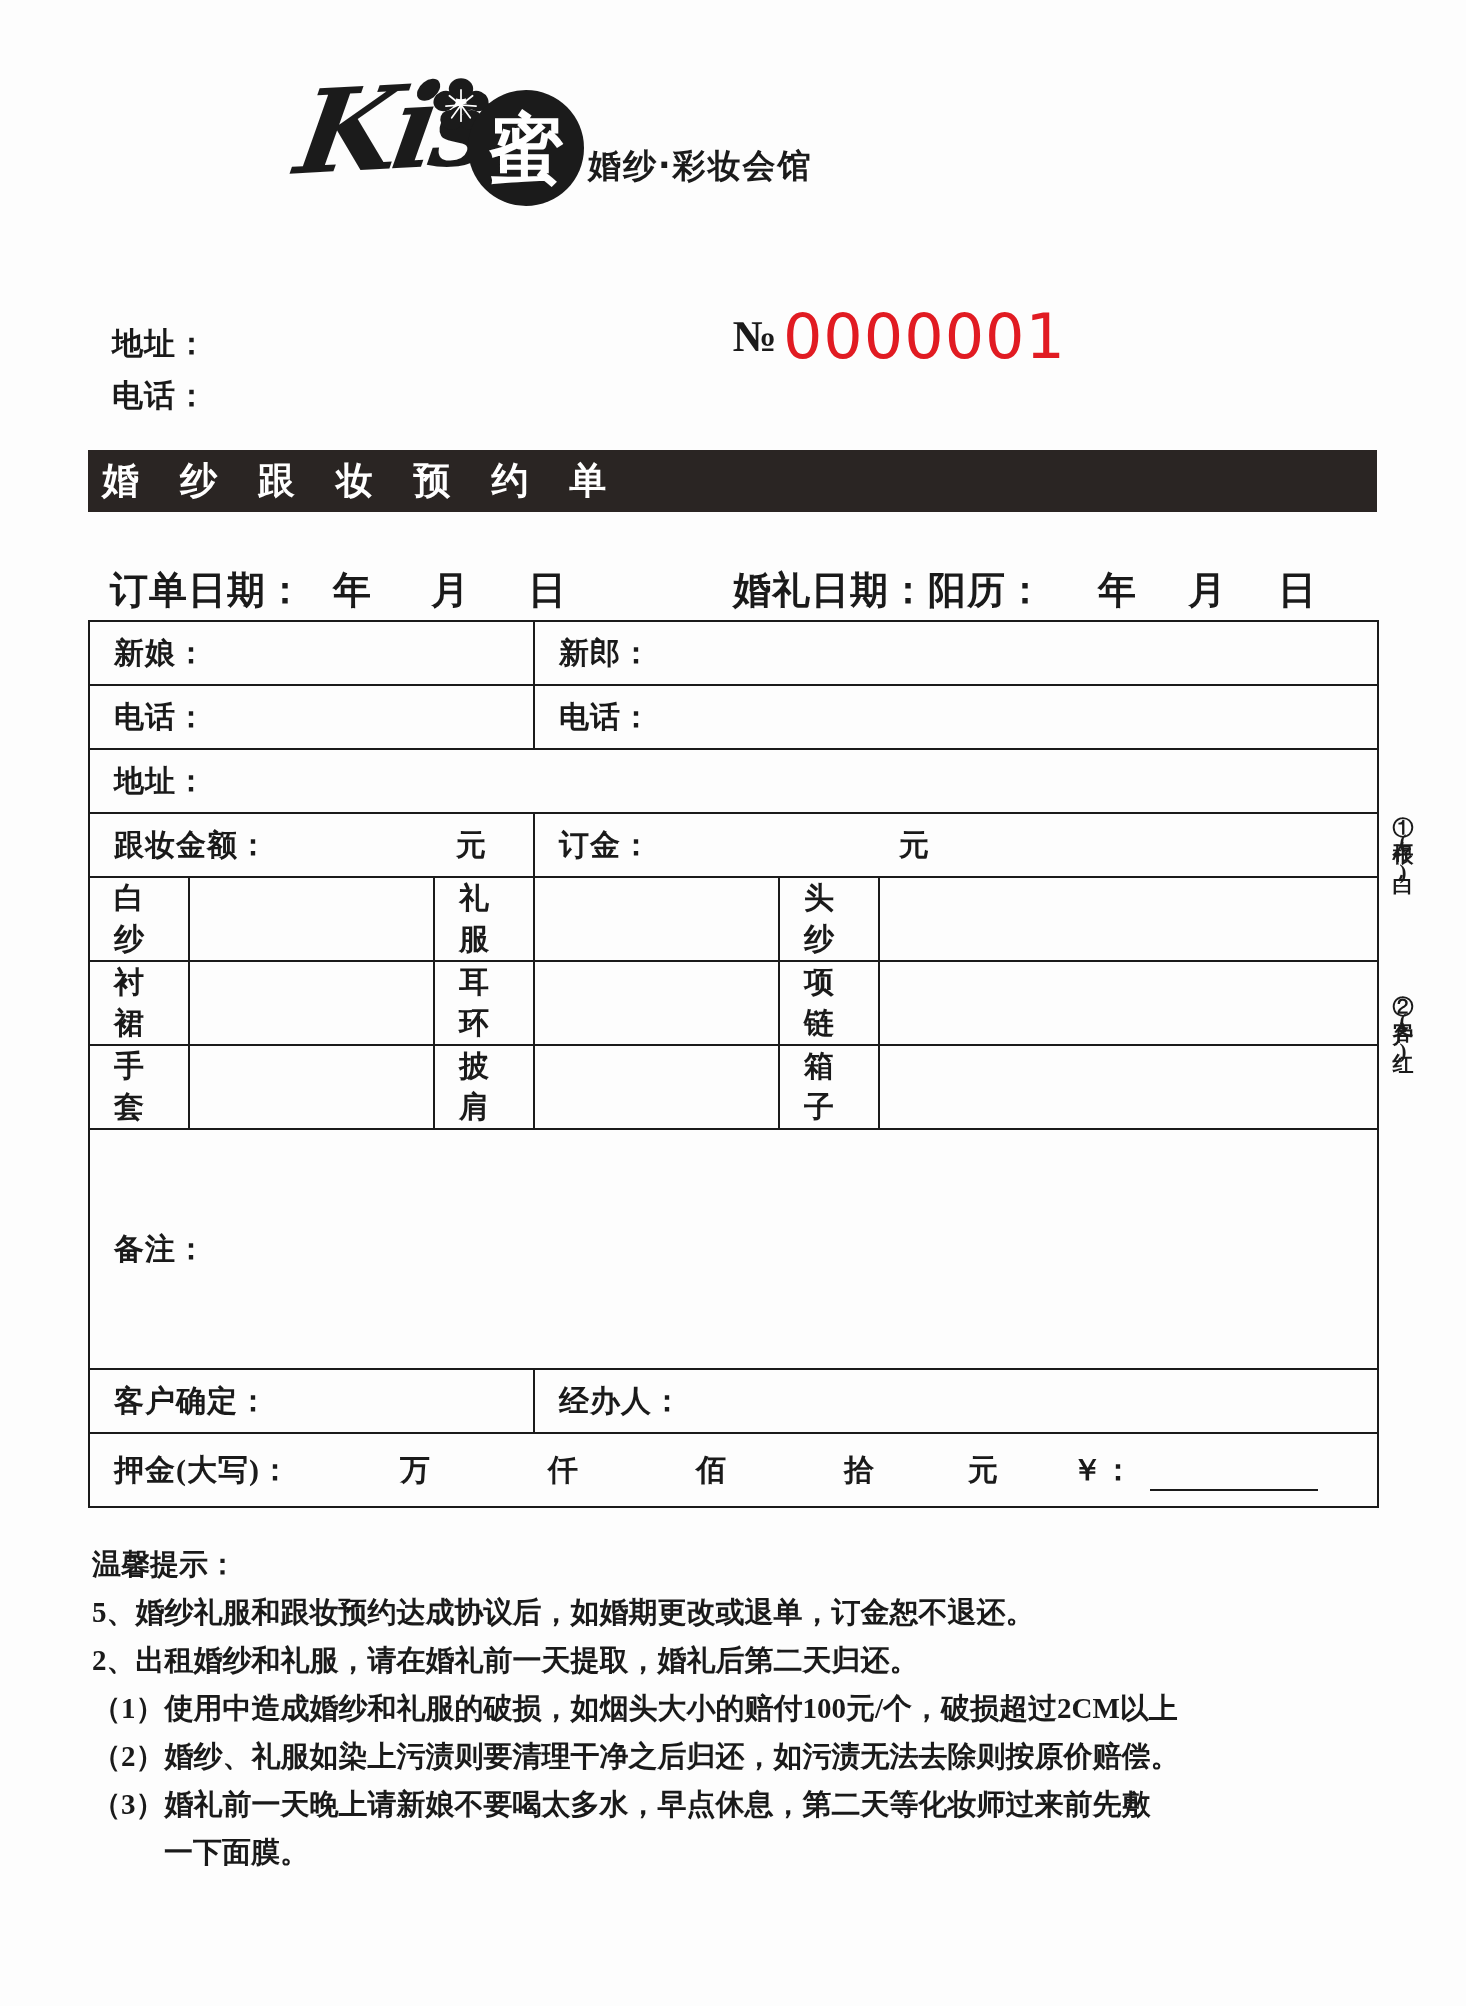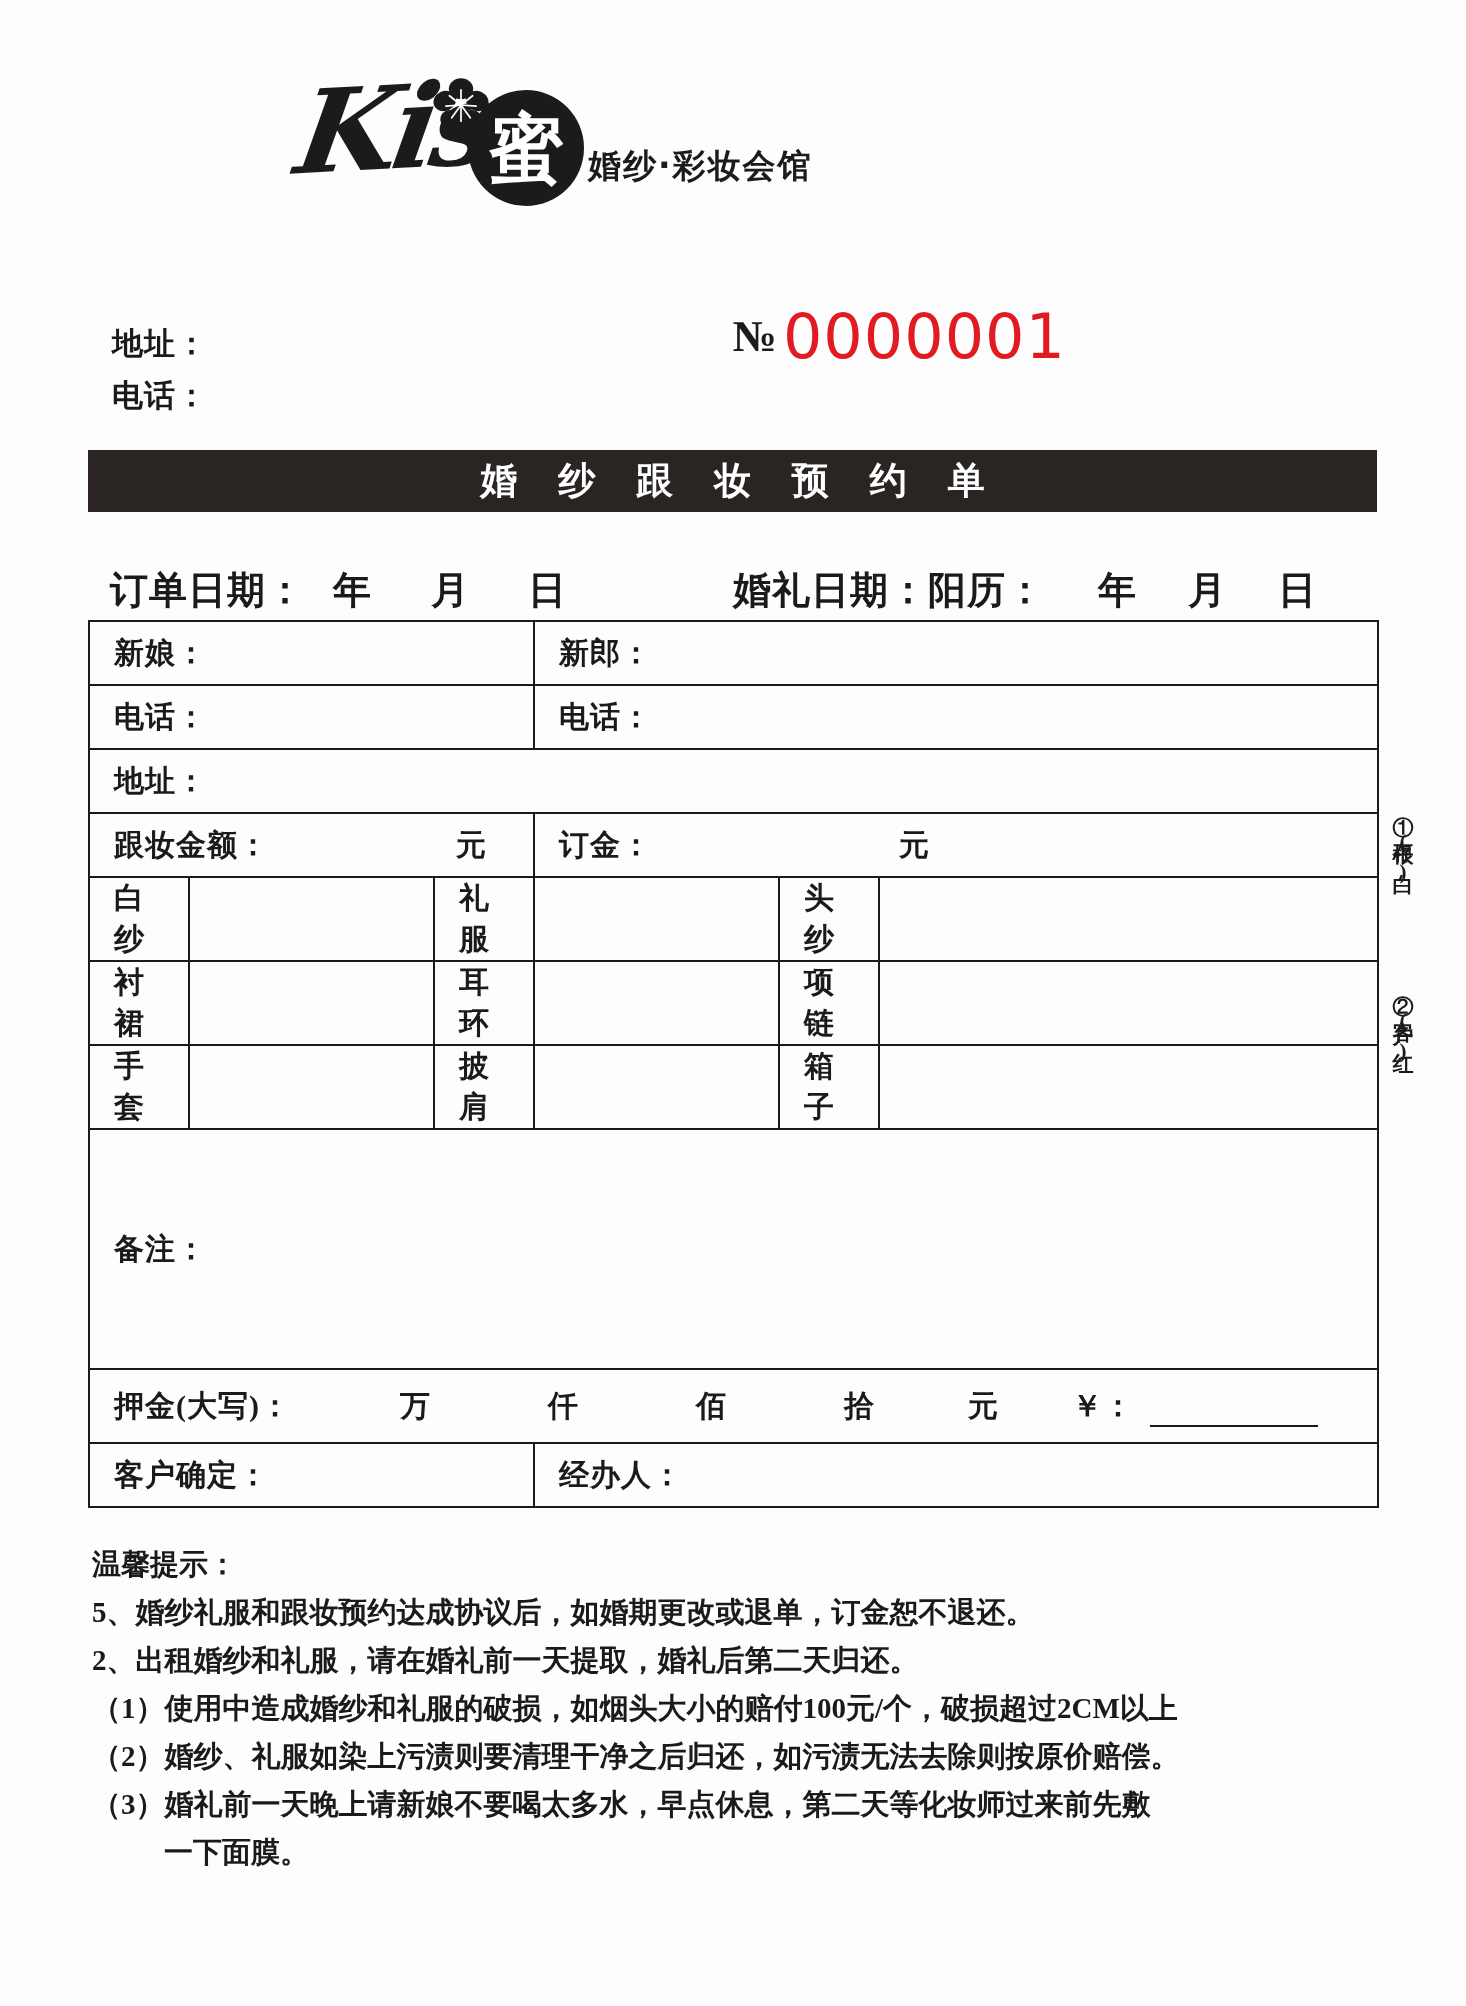--- a/index.html
+++ b/index.html
@@ -111,21 +111,21 @@
 
   
   .title-bar {
     position: absolute;
     left: 88px;
     top: 450px;
     width: 1289px;
     height: 62px;
     background: #2a2523;
     color: #ffffff;
-    text-align: center;
+    text-align: left;
     font-family: "DejaVu Sans", sans-serif;
     font-weight: bold;
     font-size: 37px;
     line-height: 62px;
     letter-spacing: 14px;
     text-indent: 14px;
   }
 
   
   .date-row {
@@ -332,42 +332,42 @@
       <td class="items blank"></td>
       <td class="items">箱子</td>
       <td class="items blank" colspan="2"></td>
     </tr>
 
     <tr>
       <td class="remark" colspan="7">备注：</td>
     </tr>
 
     <tr>
+      <td class="tall" colspan="3">客户确定：</td>
+      <td class="tall" colspan="4">经办人：</td>
+    </tr>
+
+    <tr>
       <td class="deposit" colspan="7">
         <span>押金(大写)：</span>
         <span style="display:inline-block;width:92px"></span>
         <span>万</span>
         <span style="display:inline-block;width:100px"></span>
         <span>仟</span>
         <span style="display:inline-block;width:100px"></span>
         <span>佰</span>
         <span style="display:inline-block;width:100px"></span>
         <span>拾</span>
         <span style="display:inline-block;width:76px"></span>
         <span>元</span>
         <span style="display:inline-block;width:56px"></span>
         <span>￥：</span>
         <span class="dep-line"></span>
       </td>
     </tr>
-
-    <tr>
-      <td class="tall" colspan="3">客户确定：</td>
-      <td class="tall" colspan="4">经办人：</td>
-    </tr>
   </tbody>
     </table>
 
   <div class="side-labels">
     <div class="side-item">①存根(白)</div>
     <div class="side-item">②客户(红)</div>
   </div>
 
   <div class="notes">
     <div class="ln">温馨提示：</div>

